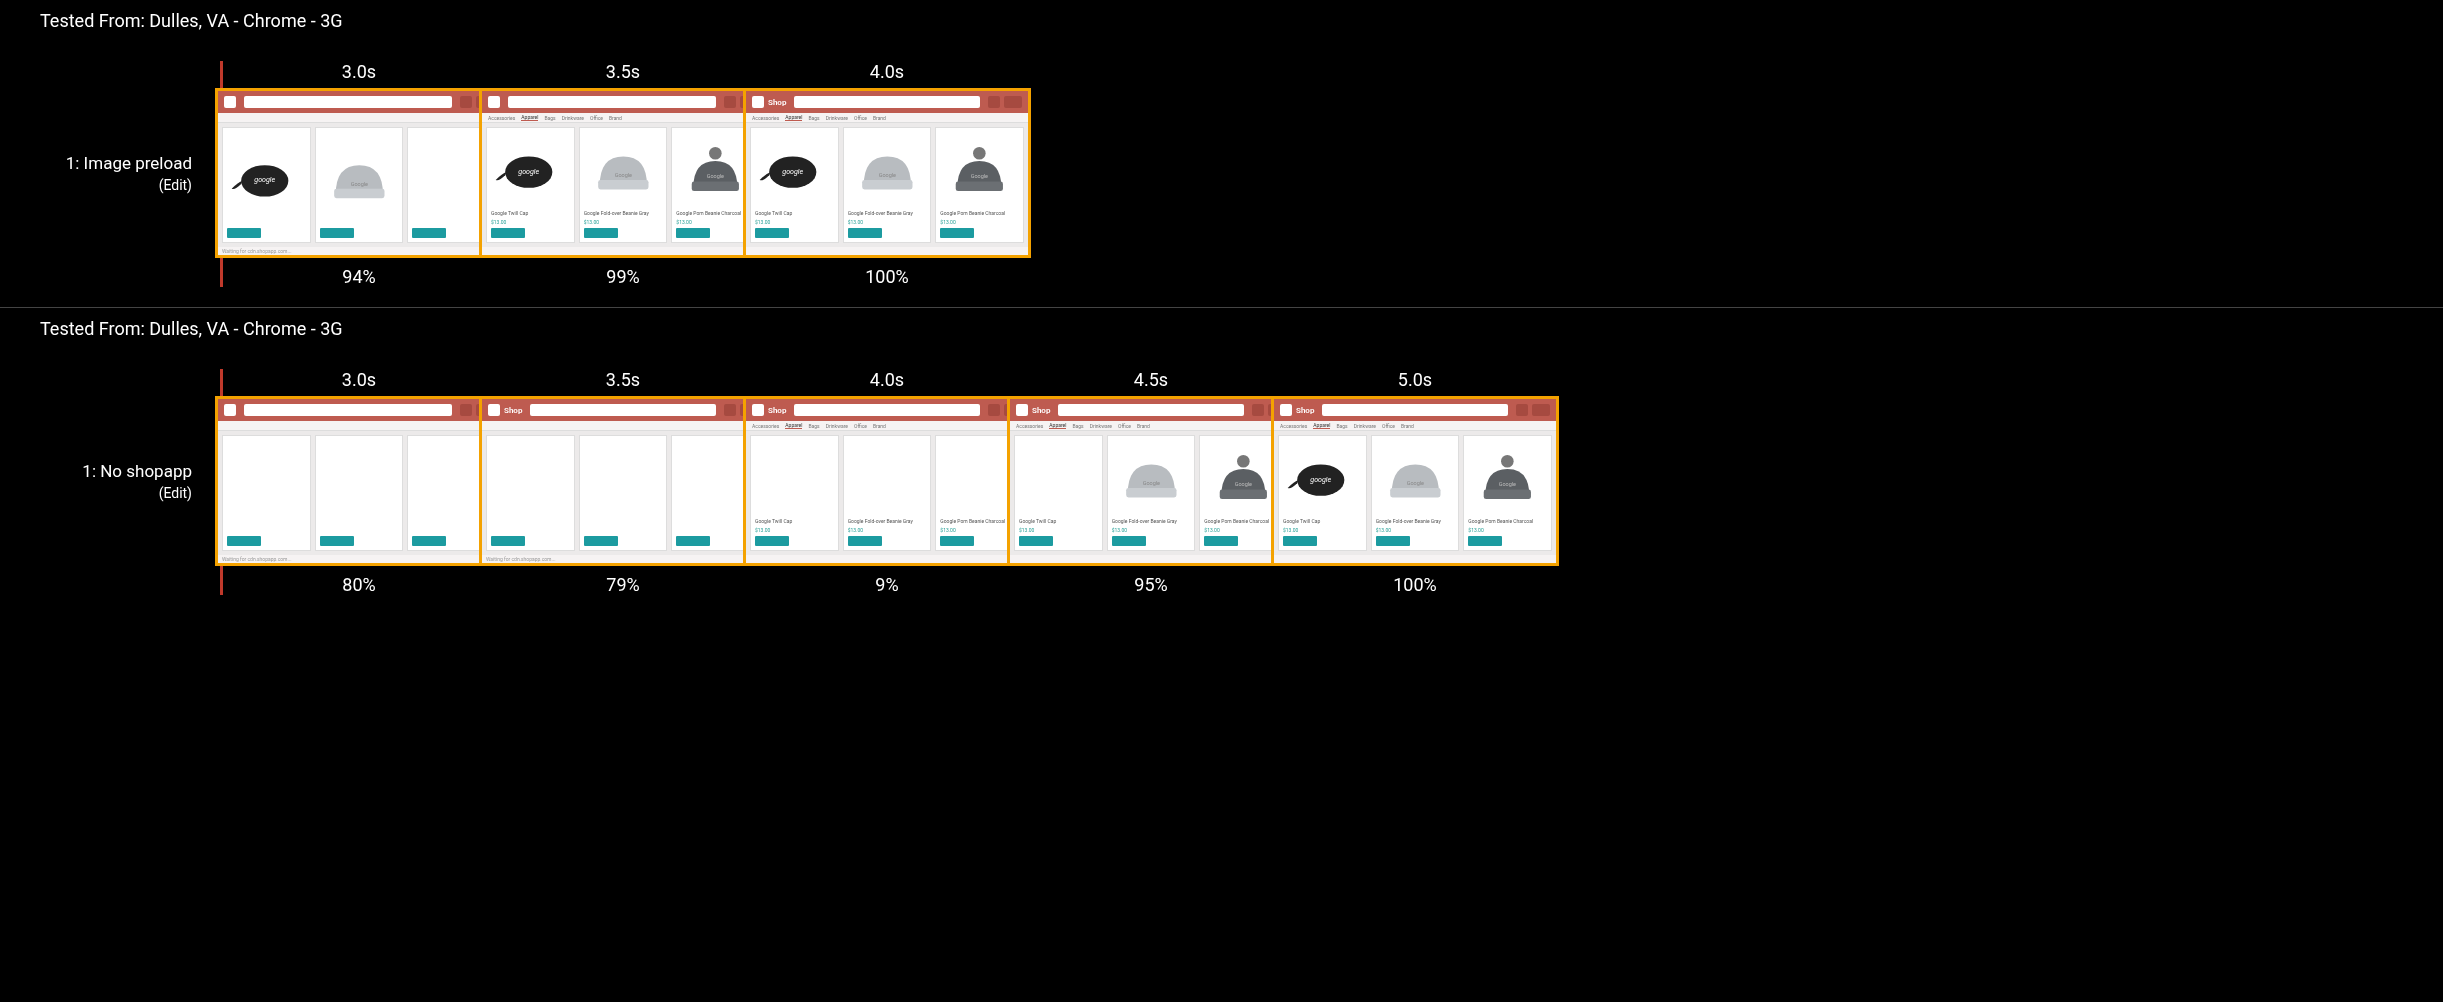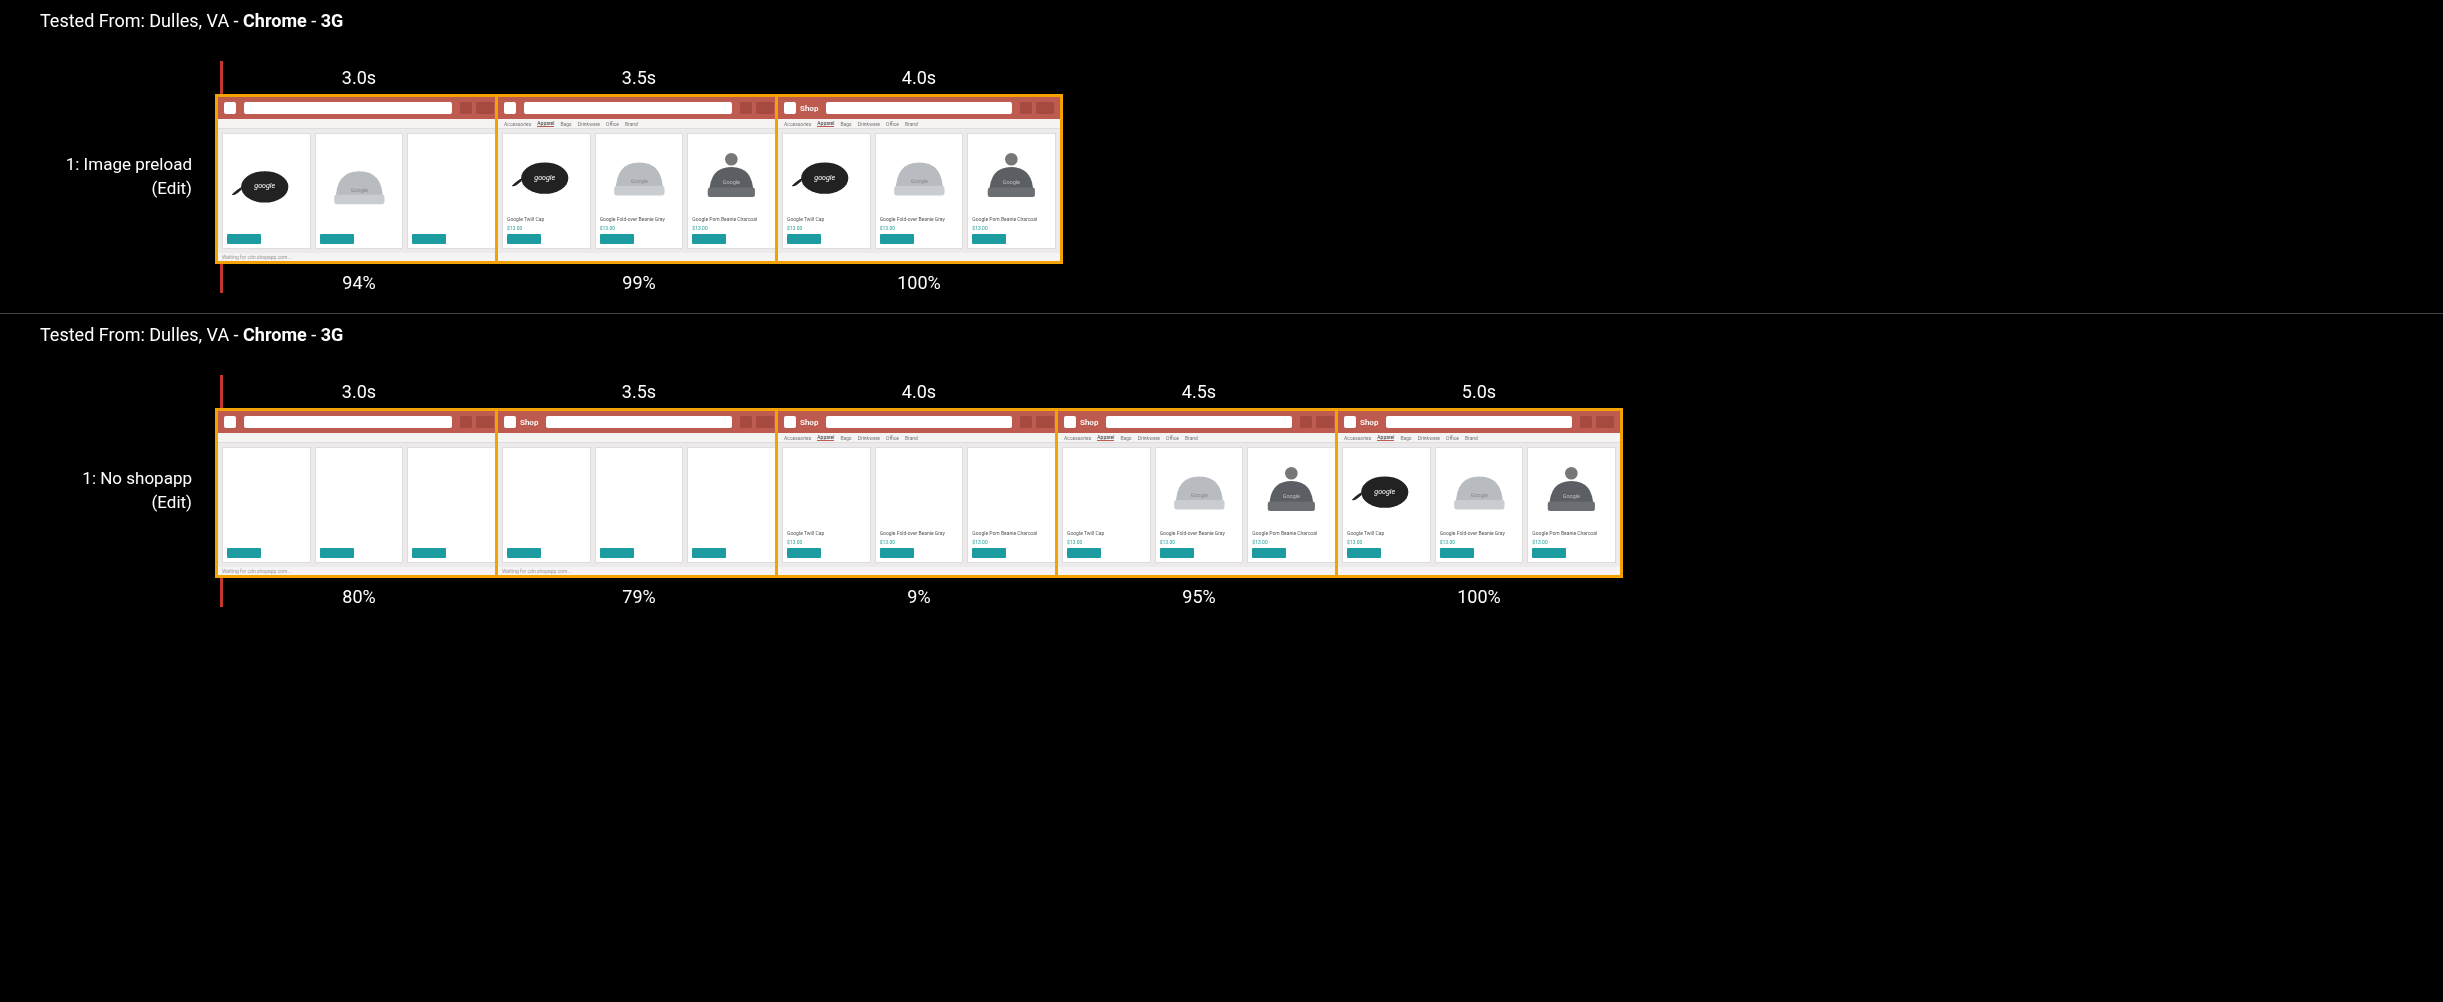--- a/index.html
+++ b/index.html
@@ -13,49 +13,48 @@
   .section {
     padding: 10px 0 20px 40px;
   }
   .section + .section {
     border-top: 1px solid #444;
   }
   .tested-from {
     font-size: 18px;
     margin-bottom: 30px;
   }
-  .tested-from .bold { font-weight: 700; }
+  .tested-from .bold { font-weight: 400; }
   .row {
     display: flex;
     align-items: stretch;
   }
   .row-label {
     width: 180px;
     display: flex;
     flex-direction: column;
     justify-content: center;
     align-items: flex-end;
     padding-right: 28px;
     font-size: 17px;
     line-height: 1.4;
     text-align: right;
   }
   .row-label .edit {
-    font-size: 17px;
+    font-size: 14px;
   }
   .timeline-bar {
     width: 3px;
     background: #c0392b;
     align-self: stretch;
   }
   .frames {
     display: flex;
-    gap: 20px;
+    gap: 4px;
     padding: 0 6px;
-    margin-top: 6px;
   }
   .frame-col {
     width: 260px;
     display: flex;
     flex-direction: column;
     align-items: center;
   }
   .frame-time {
     font-size: 18px;
     margin-bottom: 6px;

